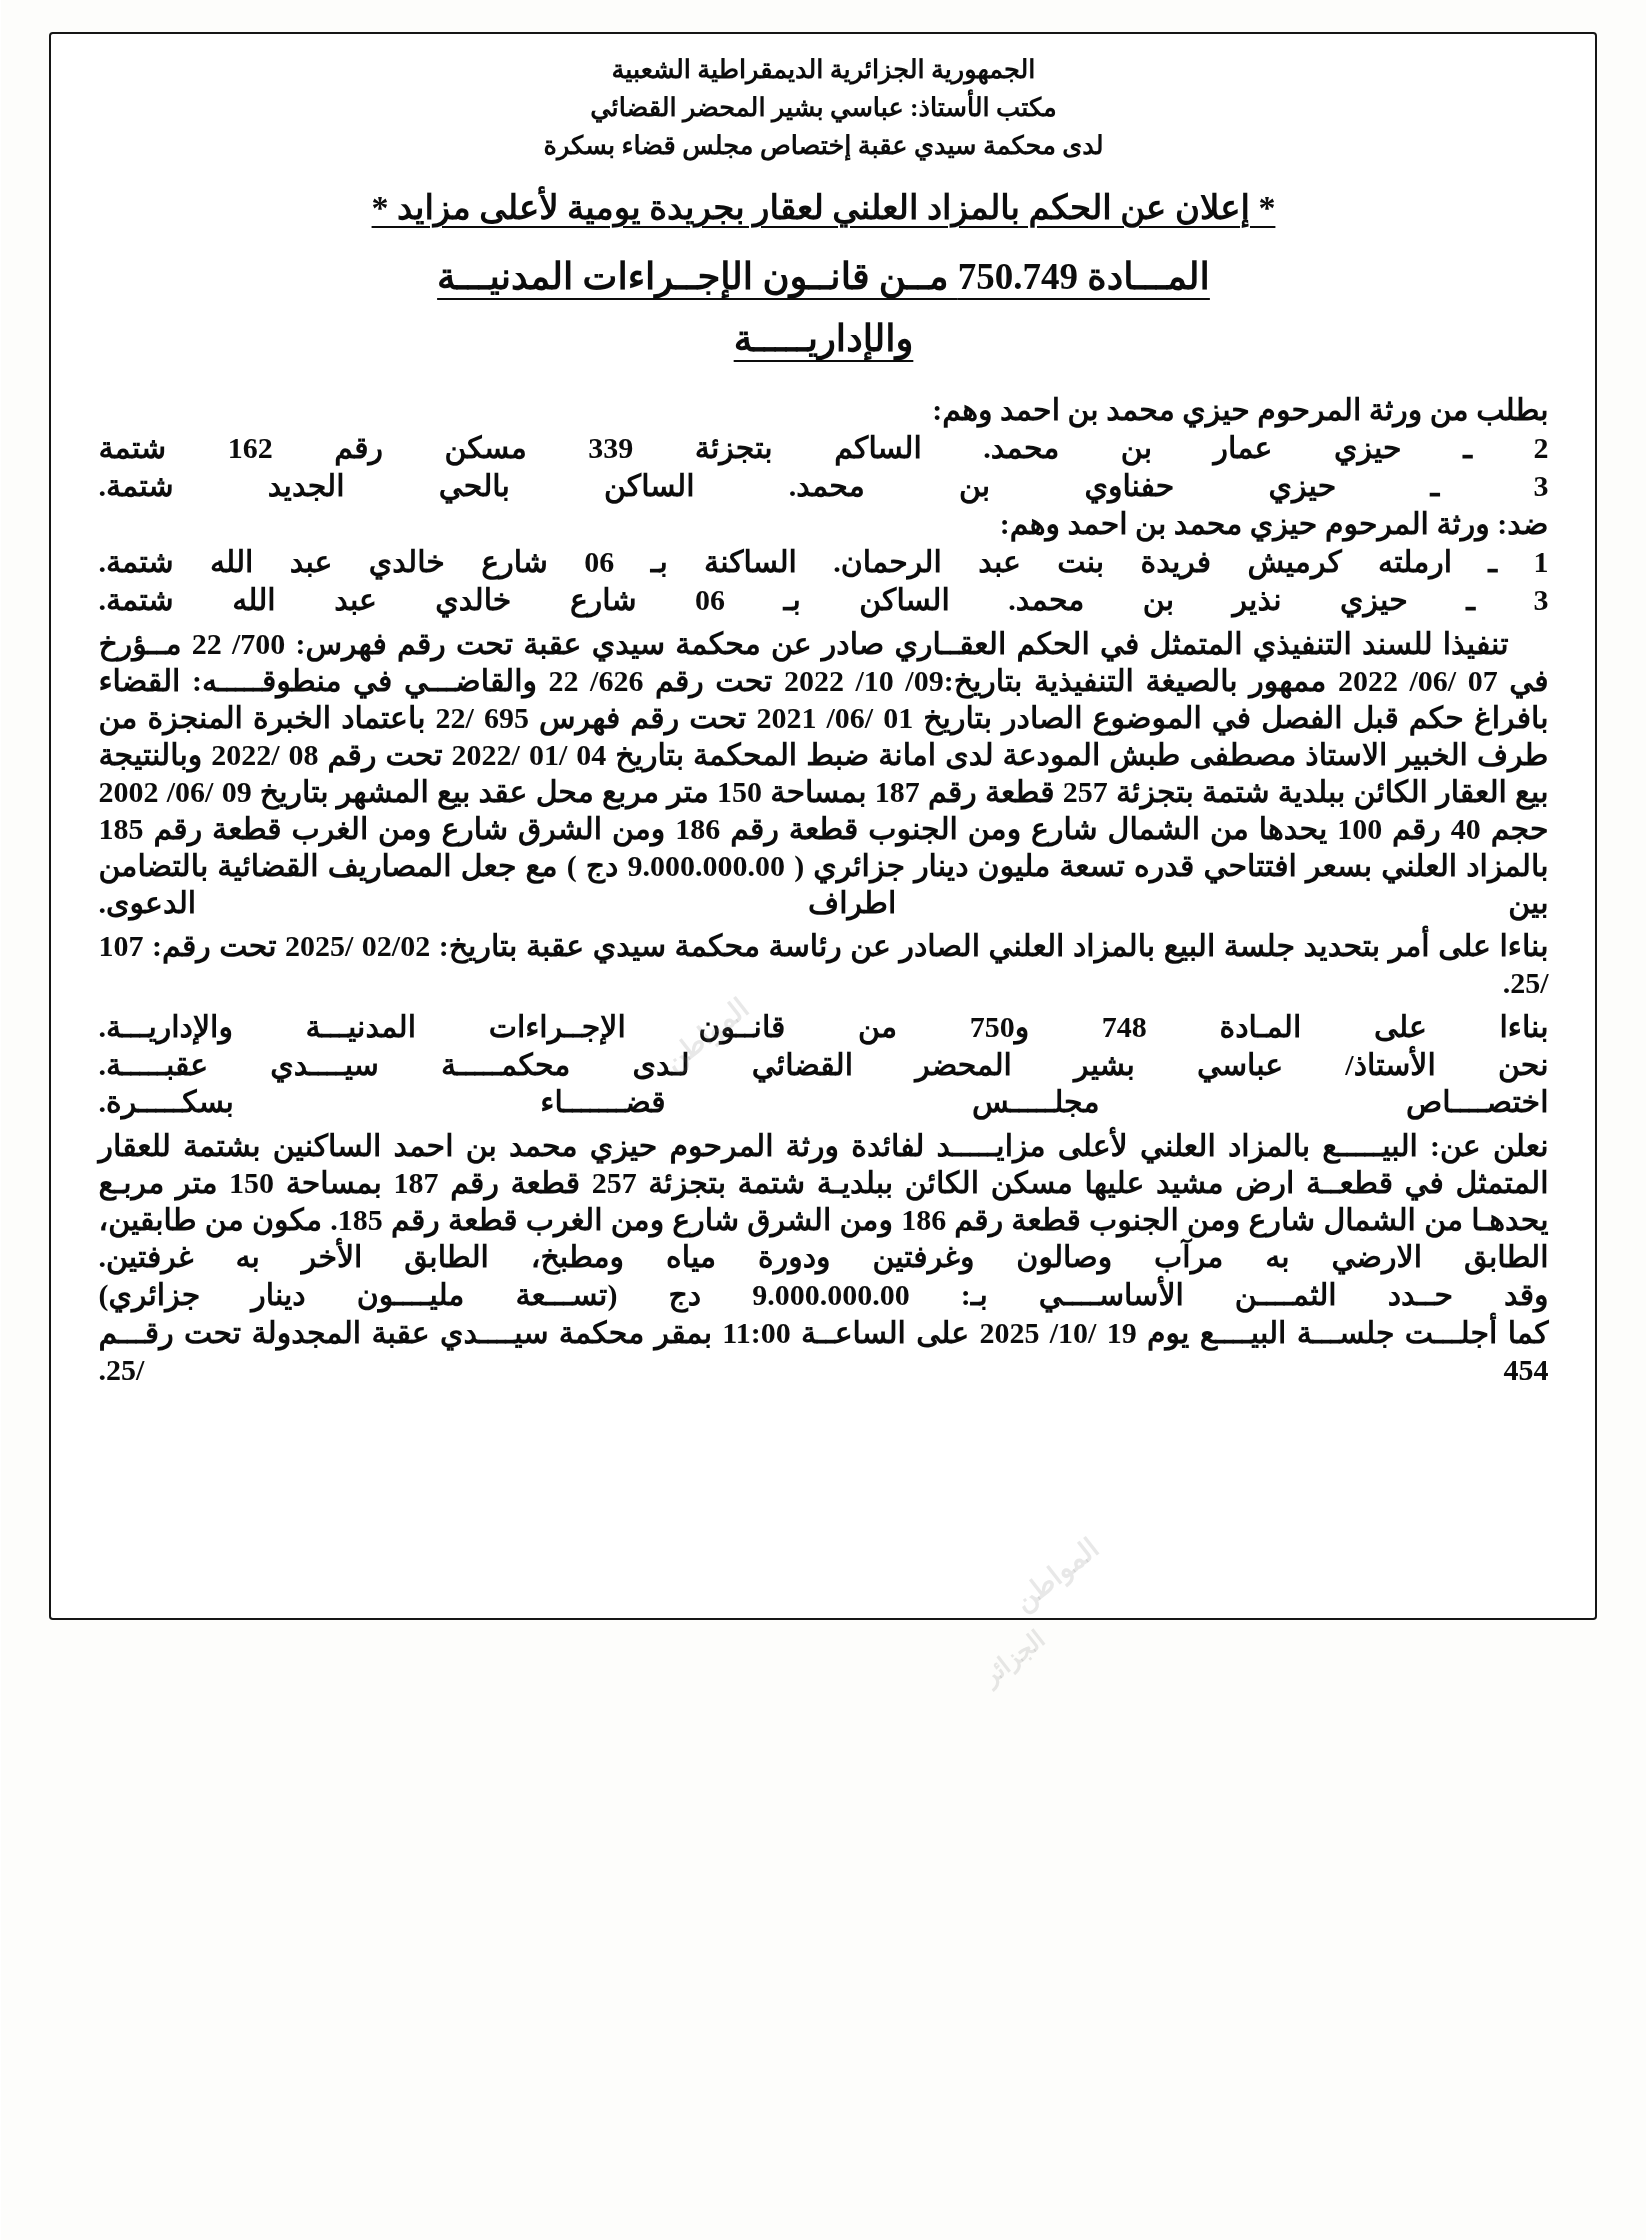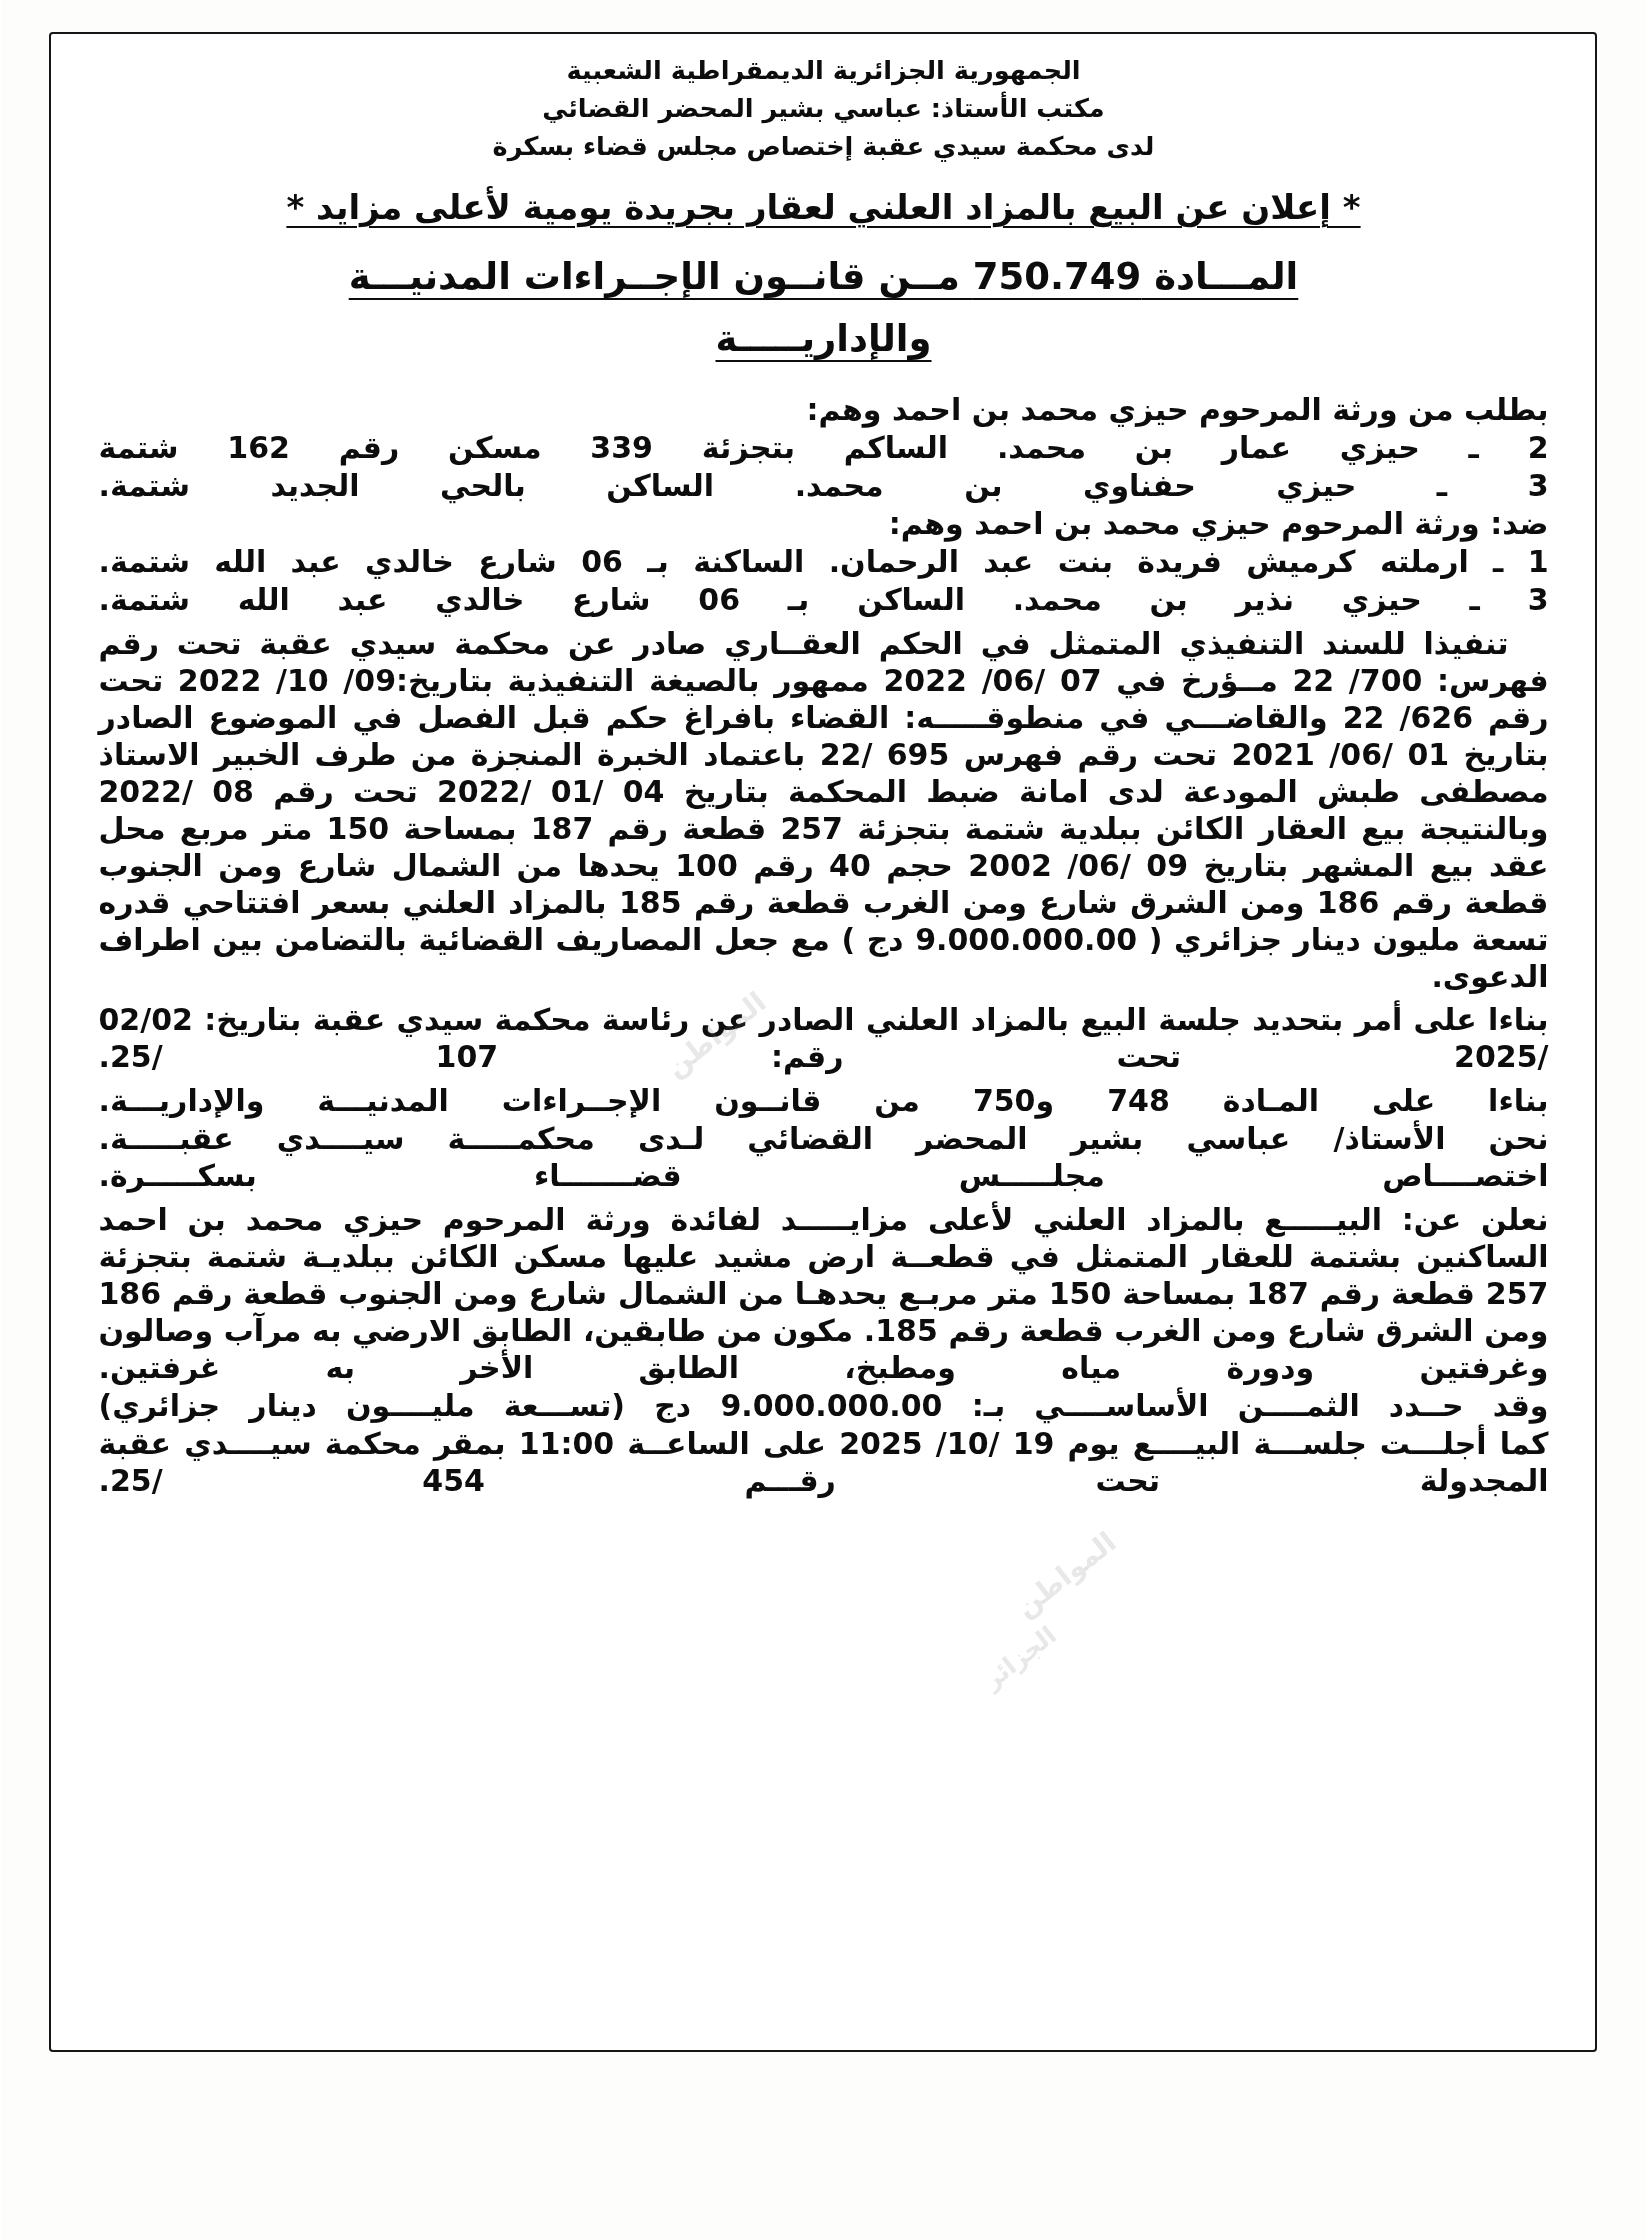--- a/index.html
+++ b/index.html
@@ -20,25 +20,26 @@
     left: 0; top: 0;
     width: 1647px;
     height: 2241px;
     background: #fdfdfb;
   }
   .outer-frame {
     position: absolute;
     left: 49px;
     top: 32px;
     width: 1548px;
-    height: 2020px;
+    height: 1588px;
     border: 2.8px solid #161616;
     border-radius: 3.8px;
     background: #ffffff;
     box-sizing: border-box;
+    font-family: Liberation Serif, serif;
   }
   .inner-pad {
     position: absolute;
     left: 21px;
     top: 11.4px;
     width: 1503px;
     height: 2120px;
     box-sizing: border-box;
     padding: 5.7px 26.5px 0 26.5px;
   }
@@ -120,21 +121,21 @@
 <div class="page">
   <div class="outer-frame">
     <div class="inner-pad">
 
       <div class="hdr">
         <div class="hdr-line">الجمهورية الجزائرية الديمقراطية الشعبية</div>
         <div class="hdr-line">مكتب الأستاذ: عباسي بشير المحضر القضائي</div>
         <div class="hdr-line">لدى محكمة سيدي عقبة إختصاص مجلس قضاء بسكرة</div>
       </div>
 
-      <div class="title-ann">* إعلان عن البيع بالمزاد العلني لعقار بجريدة يومية لأعلى مزايد *</div>
+      <div class="title-ann">* إعلان عن الحكم بالمزاد العلني لعقار بجريدة يومية لأعلى مزايد *</div>
 
       <div class="law-block">
         <div class="law-line-1">المـــادة 750.749 مــن قانــون الإجــراءات المدنيـــة</div>
         <div class="law-line-2">والإداريـــــة</div>
       </div>
 
       <div class="body">
 
         <div class="p p-right">بطلب من ورثة المرحوم حيزي محمد بن احمد وهم:</div>
         <div class="p p-just">2 ـ حيزي عمار بن محمد. الساكم بتجزئة 339 مسكن رقم 162 شتمة</div>

